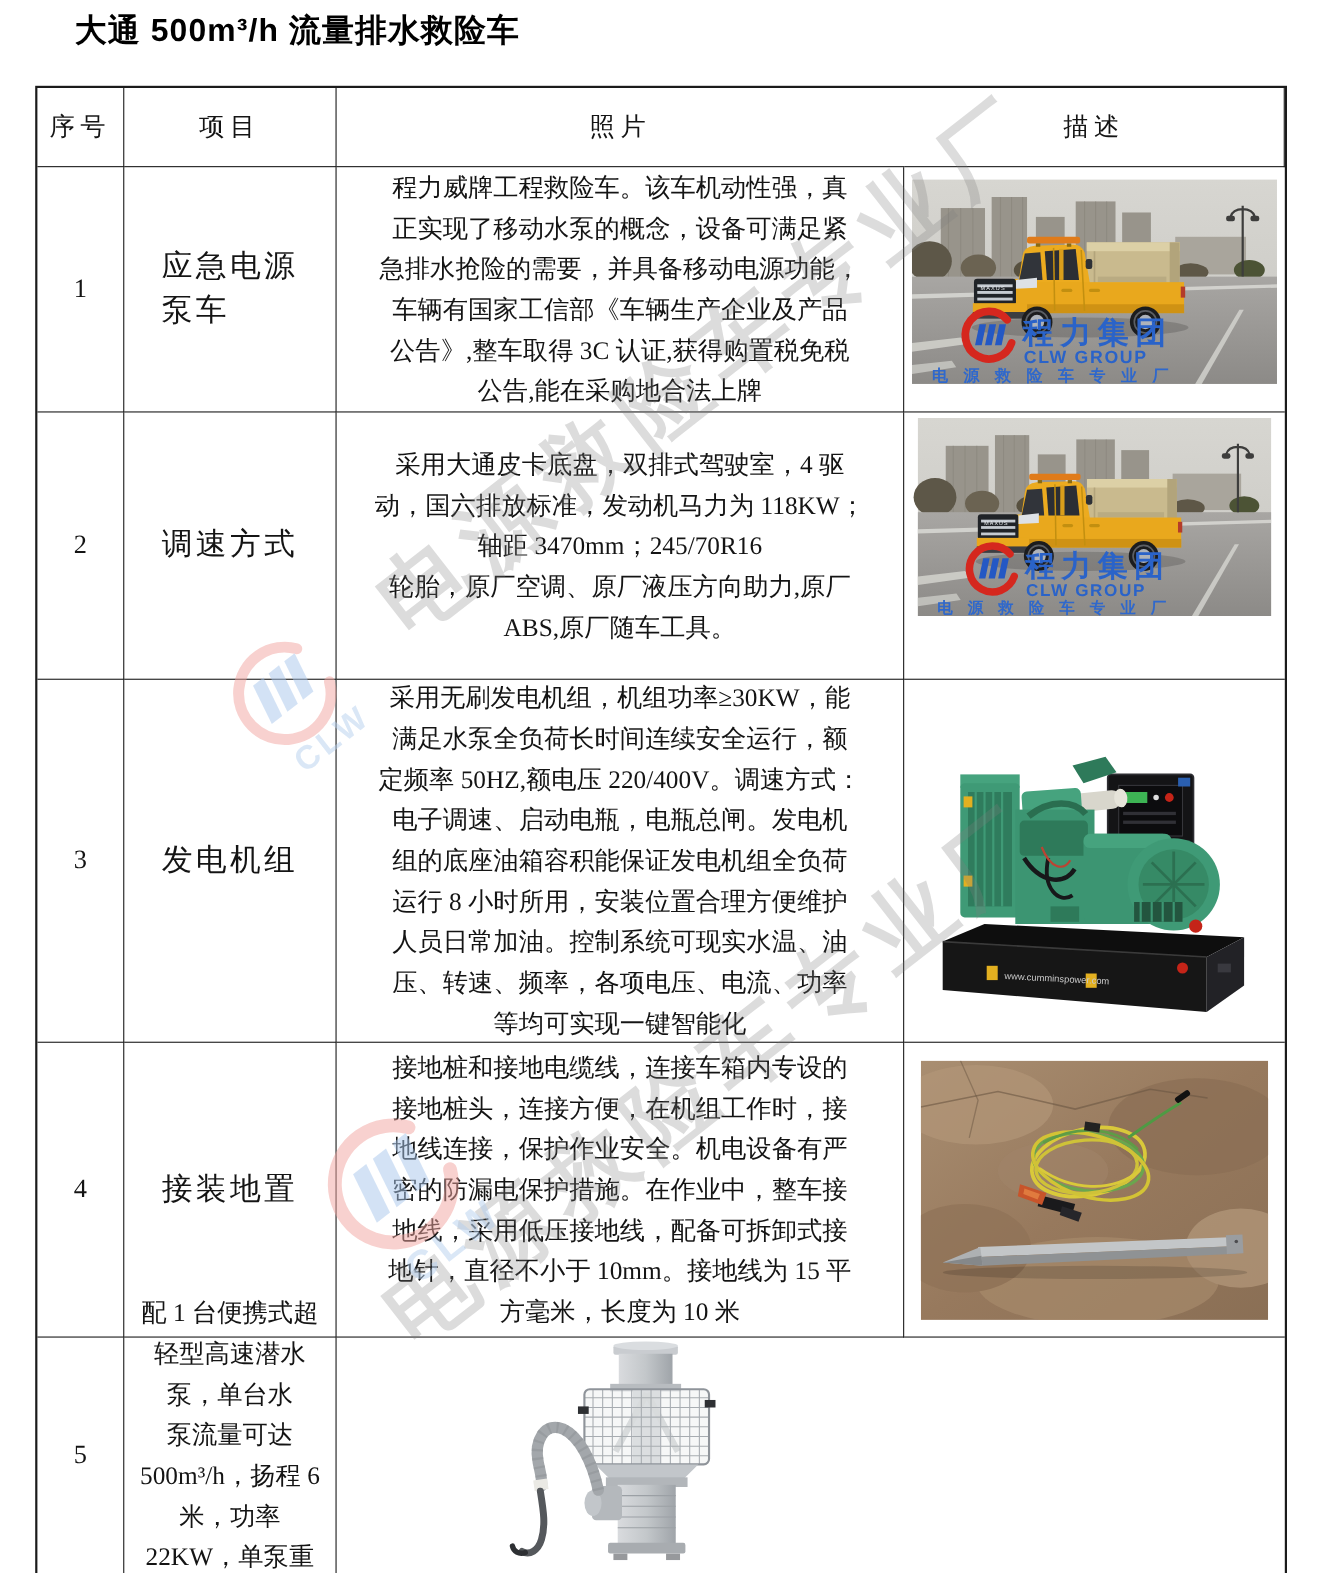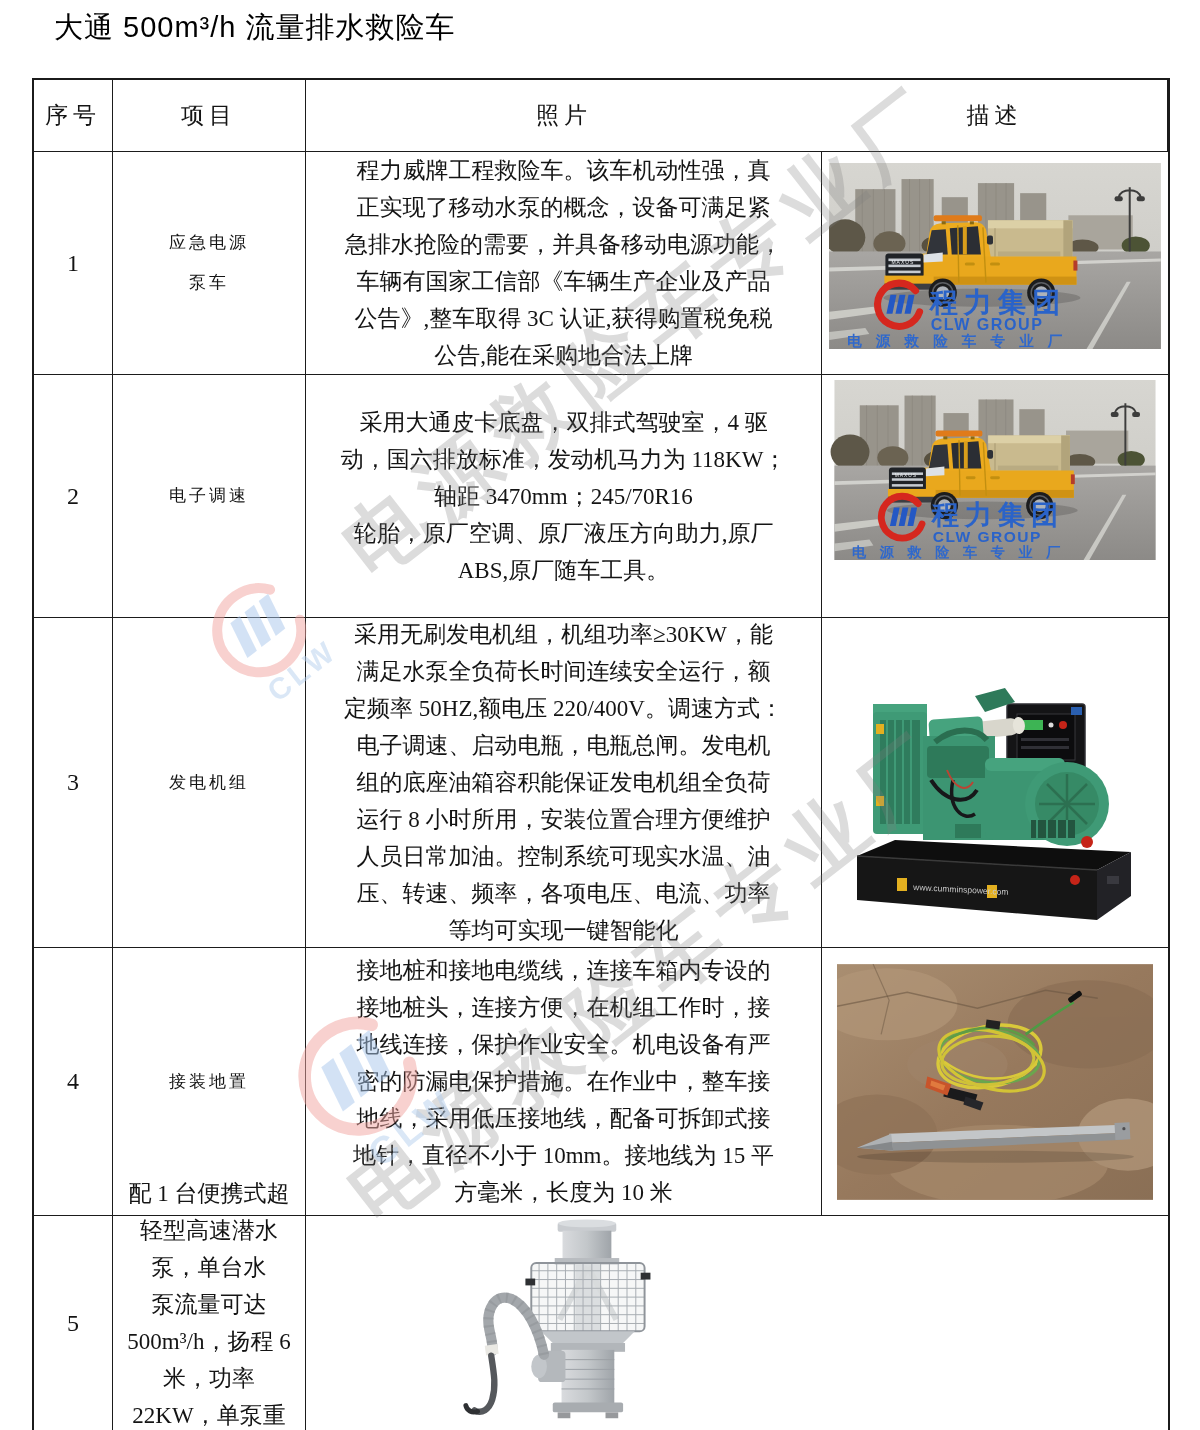--- a/index.html
+++ b/index.html
@@ -1,30 +1,30 @@
 <!DOCTYPE html>
 <html><head>
 <meta charset="utf-8">
 <style>
   html,body{margin:0;padding:0;}
   body{width:1200px;height:1430px;position:relative;background:#ffffff;overflow:hidden;
        font-family:"Liberation Serif","DejaVu Serif",serif;color:#141414;}
-  .title{position:absolute;left:54px;top:8px;margin:0;font-size:29px;font-weight:400;
+  .title{position:absolute;left:68px;top:8px;margin:0;font-size:29px;font-weight:700;
          font-family:"Liberation Sans","DejaVu Sans",sans-serif;letter-spacing:1px;color:#000;}
   .doc-table{position:absolute;left:32px;top:78px;display:grid;background:#fff;
              grid-template-columns:79px 193px 516px 346px;
              grid-template-rows:72px 223px 243px 330px 268px 214px;
              border:2.5px solid #1b1b1b;}
   .cell{box-sizing:border-box;border-right:1.5px solid #1b1b1b;border-bottom:1.5px solid #1b1b1b;
         display:flex;align-items:center;justify-content:center;position:relative;}
   .cell.last-col{border-right:none;}
   .cell.last-row{border-bottom:none;}
   .head{font-size:23px;letter-spacing:5px;}
   .num{font-size:24px;}
-  .item{font-size:17px;letter-spacing:3px;line-height:40px;text-align:center;white-space:pre-line;}
+  .item{font-size:28px;letter-spacing:3px;line-height:40px;white-space:pre-line;}
   .desc-cell{padding:0 10px;}
   .desc{font-size:23px;line-height:37px;text-align:center;white-space:pre-line;width:100%;}
   .photo-cell{flex-direction:column;}
   .photo{display:block;}
   .ph-r1{margin-top:-14px;}
   .ph-r2{margin-top:-52px;}
   
   .wm{position:absolute;pointer-events:none;}
   .wm-band{font-size:80px;font-weight:700;letter-spacing:12px;white-space:nowrap;
            color:rgba(125,125,125,0.27);transform:rotate(-38deg);transform-origin:0 50%;
@@ -344,21 +344,21 @@
 公告》,整车取得 3C 认证,获得购置税免税
 公告,能在采购地合法上牌</div>
   </div>
   <div class="cell last-col photo-cell">
     <svg class="photo ph-r1" width="332" height="186">
         <use href="#truckPhoto"></use>
       </svg>
   </div>
 
   <div class="cell num">2</div>
-  <div class="cell item">电子调速</div>
+  <div class="cell item">调速方式</div>
   <div class="cell desc-cell">
     <div>
       <div class="desc">采用大通皮卡底盘，双排式驾驶室，4 驱
 动，国六排放标准，发动机马力为 118KW；
 轴距 3470mm；245/70R16</div>
       <div class="desc">轮胎，原厂空调、原厂液压方向助力,原厂
 ABS,原厂随车工具。</div>
     </div>
   </div>
   <div class="cell last-col photo-cell">

